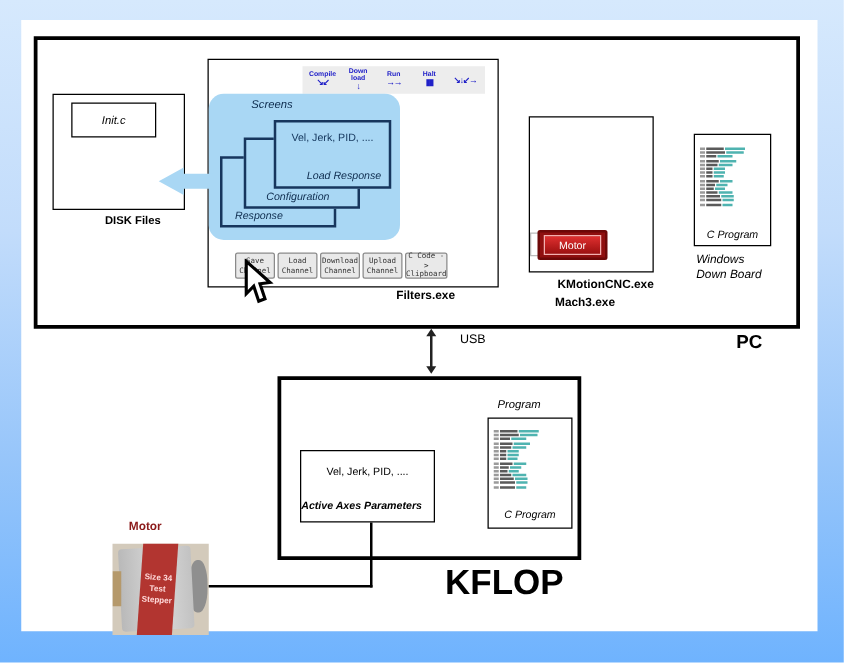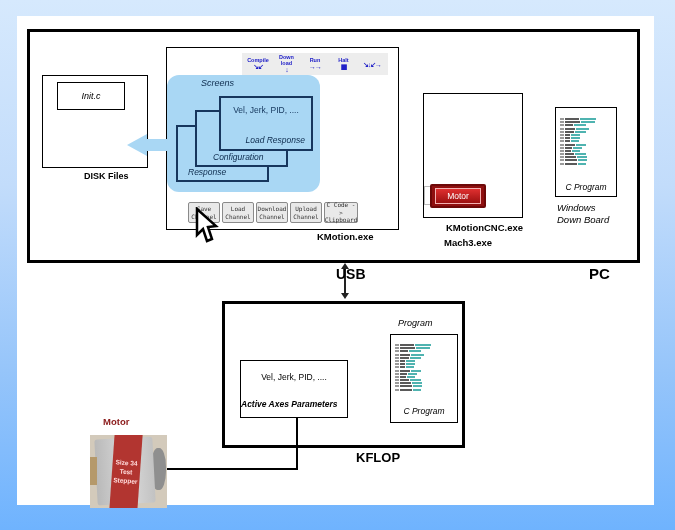--- a/index.html
+++ b/index.html
@@ -62,31 +62,31 @@
   .pc-label{left:589px;top:265px;font-weight:bold;font-size:15px;}
   
   .code-line{display:flex;gap:1px;height:2px;margin-bottom:1.2px;}
   .code-num{width:4px;height:2px;background:#9a9a9a;flex:0 0 auto;}
   .code-dark{height:2px;background:#5a5a5a;flex:0 0 auto;}
   .code-teal{height:2px;background:#4fb3b0;flex:0 0 auto;}
   
   .usb-line{left:344px;top:268px;width:2px;height:26px;background:#222;}
   .usb-up{left:341px;top:263px;width:0;height:0;border-left:4px solid transparent;border-right:4px solid transparent;border-bottom:6px solid #222;}
   .usb-down{left:341px;top:293px;width:0;height:0;border-left:4px solid transparent;border-right:4px solid transparent;border-top:6px solid #222;}
-  .usb-label{left:336px;top:266px;font-weight:bold;font-size:14px;}
+  .usb-label{left:368px;top:266px;font-weight:normal;font-size:10px;}
   
   .kflop-box{left:222px;top:301px;width:243px;height:147px;border:3px solid #000;background:#fff;}
   .threads-label{left:398px;top:318px;font-style:italic;font-size:9px;}
   .kflop-code{left:390px;top:334px;width:68px;height:89px;}
   .kflop-code-area{left:395px;top:344px;width:56px;}
   .kflop-cprog{position:absolute;bottom:6px;width:100%;text-align:center;font-style:italic;font-size:8.5px;}
   .axes{left:240px;top:360px;width:108px;height:58px;}
   .axes-line1{position:absolute;top:11px;width:100%;text-align:center;font-size:8.5px;}
   .axes-line2{position:absolute;bottom:8px;width:100%;text-align:left;font-weight:bold;font-style:italic;font-size:8.5px;}
-  .kflop-label{left:356px;top:450px;font-weight:bold;font-size:13px;}
+  .kflop-label{left:356px;top:450px;font-weight:bold;font-size:28px;}
   
   .marrow-v{left:296px;top:418px;width:2px;height:52px;background:#000;}
   .marrow-h{left:164px;top:468px;width:134px;height:2px;background:#000;}
   .marrow-head{left:155px;top:463px;width:0;height:0;border-top:6px solid transparent;border-bottom:6px solid transparent;border-right:10px solid #000;}
   
   .motor-label{left:103px;top:416px;font-weight:bold;font-size:9.5px;color:#8b1a1a;}
   .photo{left:90px;top:435px;width:77px;height:73px;background:#d3cabb;overflow:hidden;}
   .motor-rear{position:absolute;right:1px;top:13px;width:15px;height:42px;background:#8f8f8f;border-radius:45%;}
   .motor-body{position:absolute;left:6px;top:3px;width:58px;height:66px;background:linear-gradient(90deg,#b9b9b9,#dadada 55%,#c2c2c2);transform:rotate(-3deg);border-radius:3px;}
   .motor-band{position:absolute;left:22px;top:-2px;width:28px;height:78px;background:#b23530;transform:rotate(4deg);
@@ -106,21 +106,21 @@
   <div class="abs thinbox disk"></div>
   <div class="abs thinbox initc">
     <span>Init.c</span>
   </div>
   <div class="abs disk-label">DISK Files</div>
 
   <div class="abs bluearrow-body"></div>
   <div class="abs bluearrow-head"></div>
 
   <div class="abs thinbox kmotion"></div>
-  <div class="abs kmotion-label">KMotion.exe</div>
+  <div class="abs kmotion-label">Filters.exe</div>
 
   <div class="abs toolbar">
     <div class="tb-item">
       <span class="tb-label">Compile</span>
       <span class="tb-glyph">↘↙</span>
     </div>
     <div class="tb-item">
       <span class="tb-label">Down load</span>
       <span class="tb-glyph">↓</span>
     </div>

